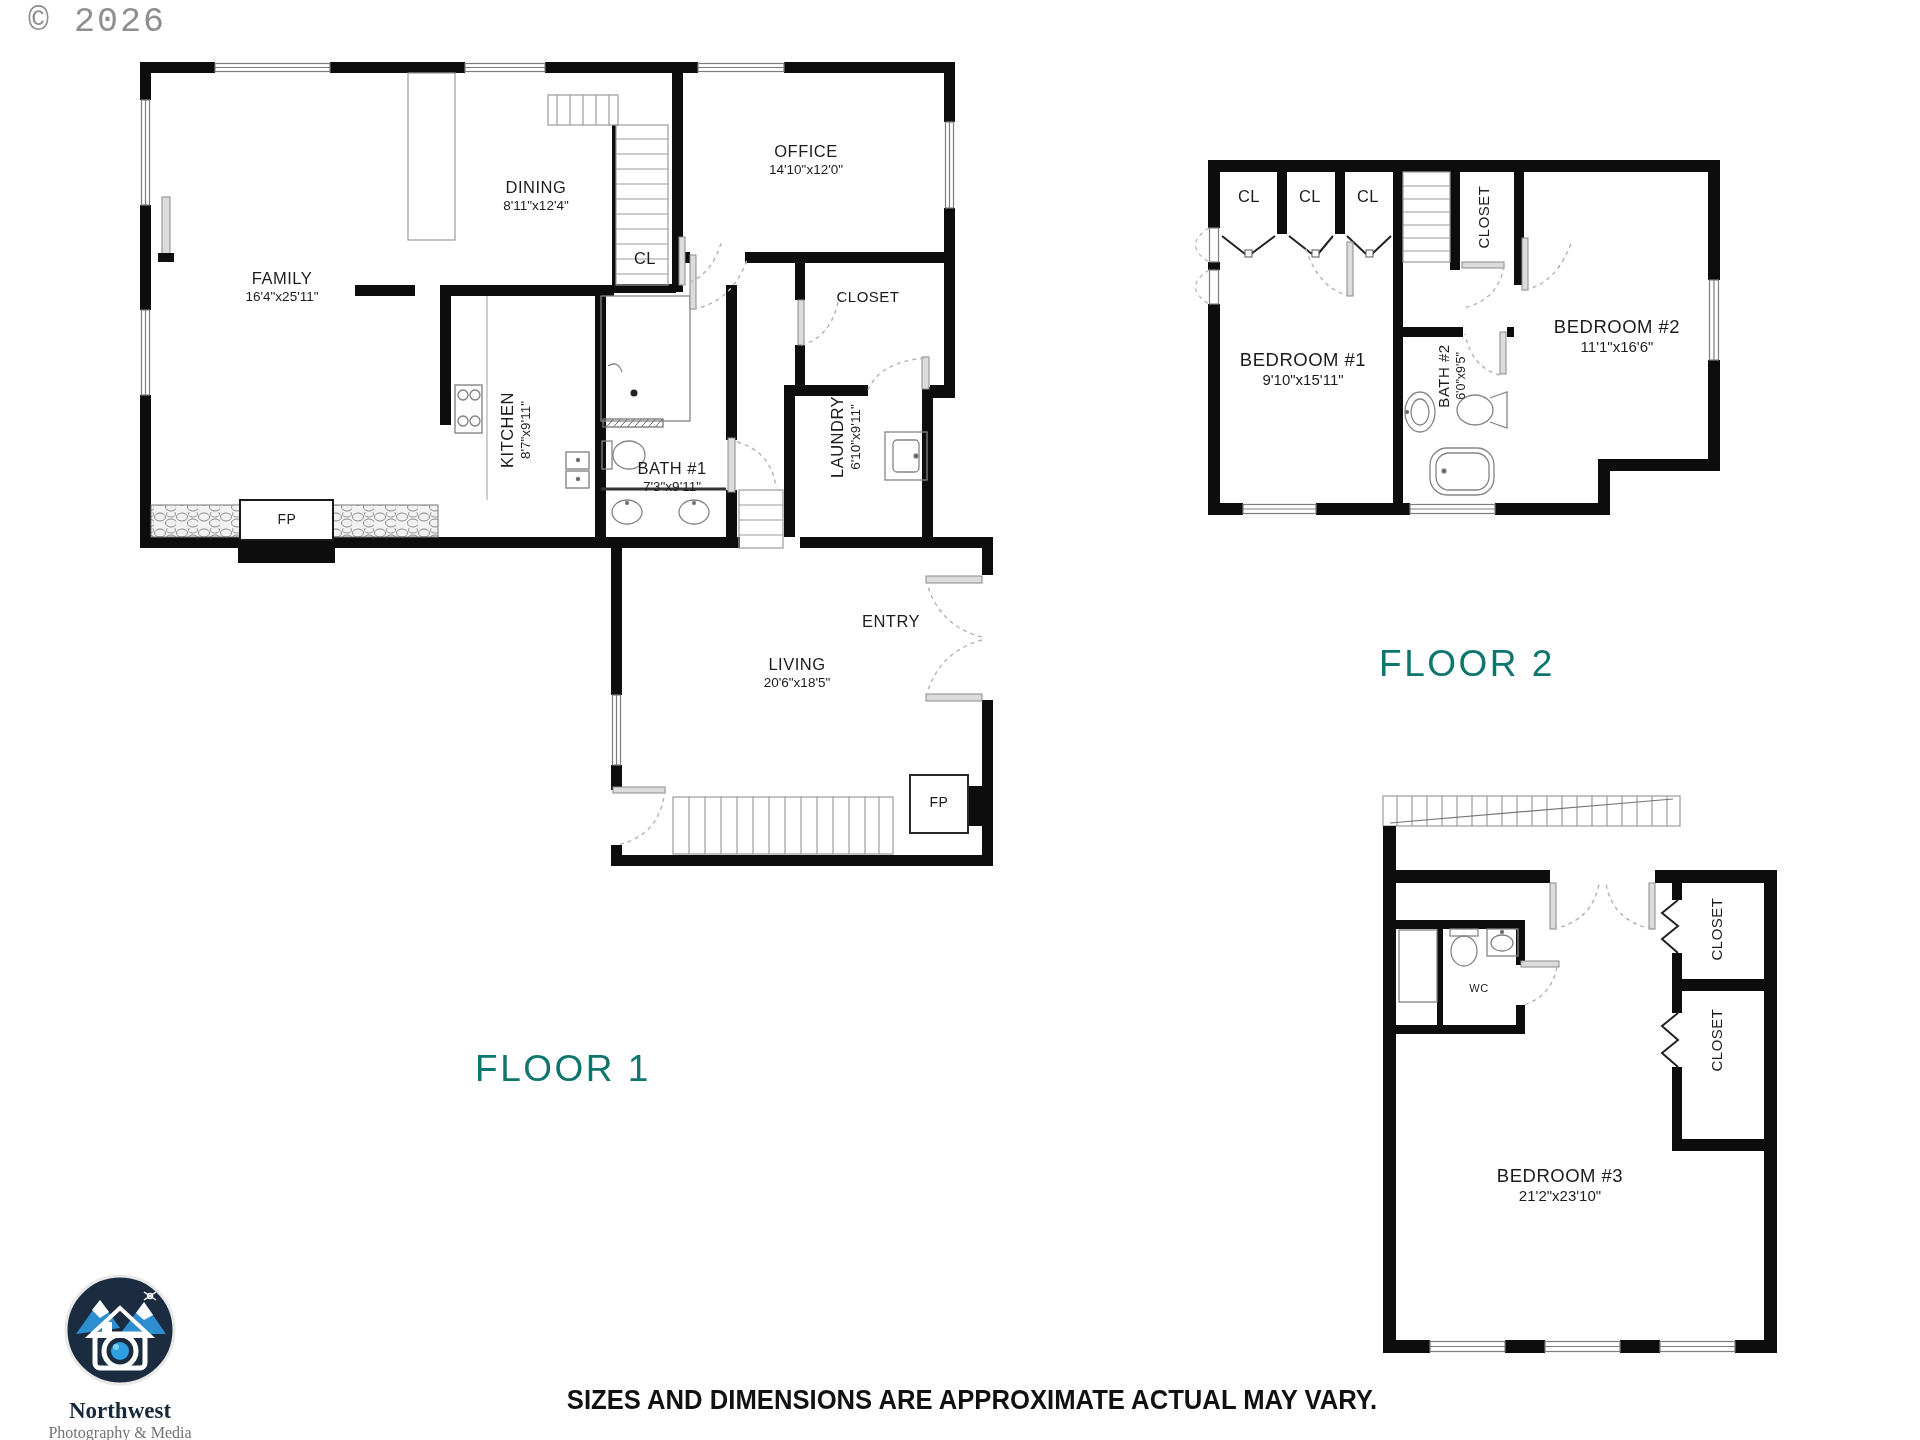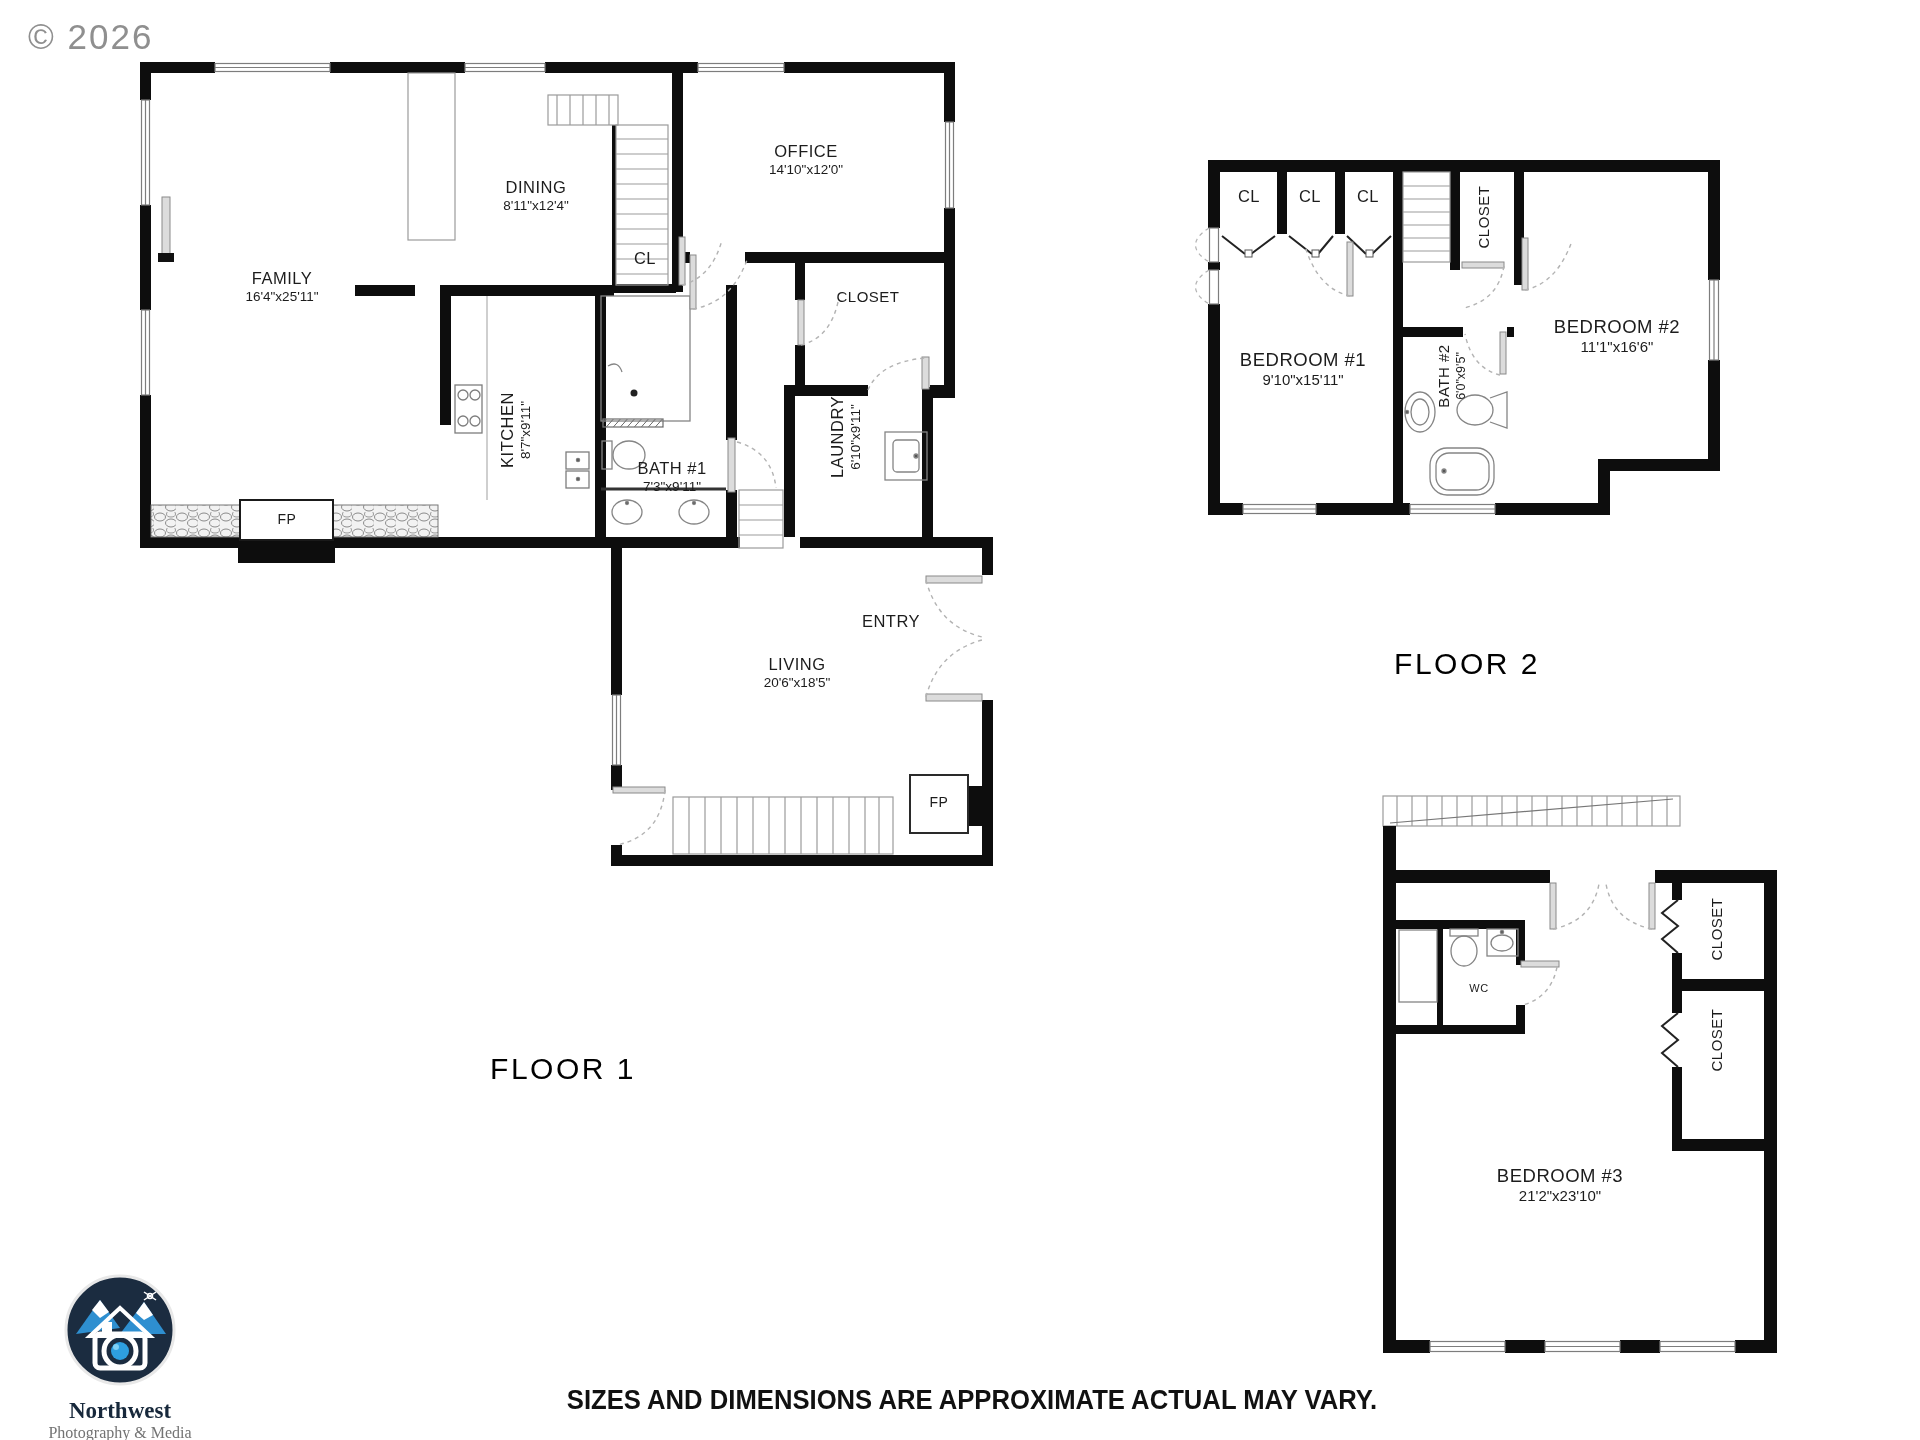--- a/index.html
+++ b/index.html
@@ -7,24 +7,24 @@
           font-family:"Liberation Sans", sans-serif;}
   svg.plan{position:absolute;left:0;top:0;}
   .lbl{position:absolute;transform:translate(-50%,-50%);text-align:center;color:#1c1c1c;
        line-height:1.25;white-space:nowrap;}
   .lbl .nm{font-size:16.5px;letter-spacing:.5px;display:block;}
   .lbl .dm{font-size:13.5px;display:block;}
   .lbl.big .nm{font-size:18.5px;margin-top:29px;}
   .lbl.big .dm{font-size:15px;}
   .lbl.small .nm{font-size:14px;}
   .lbl.vert{transform:translate(-50%,-50%) rotate(-90deg);}
-  .floor-title{position:absolute;transform:translate(-50%,-50%);font-size:30px;color:#000000;
+  .floor-title{position:absolute;transform:translate(-50%,-50%);font-size:37px;color:#0f766e;
        letter-spacing:2.5px;white-space:nowrap;}
-  .watermark{position:absolute;left:28px;top:2px;font-family:Liberation Sans, sans-serif;
-       font-size:35px;color:#8f8f8f;letter-spacing:2px;margin-top:15px;}
+  .watermark{position:absolute;left:28px;top:2px;font-family:Liberation Mono, monospace;
+       font-size:35px;color:#8f8f8f;letter-spacing:2px;}
   .disclaimer{position:absolute;left:972px;top:1400px;transform:translate(-50%,-50%) scaleX(.95);
        font-size:27px;font-weight:bold;color:#111;white-space:nowrap;}
   .logo{position:absolute;left:45px;top:1272px;width:150px;text-align:center;}
   .logo .lg-name{font-family:"Liberation Serif", serif;font-weight:bold;font-size:23px;
        color:#17283b;line-height:1.05;margin-top:11px;}
   .logo .lg-tag{font-family:"Liberation Serif", serif;font-size:16px;color:#737373;line-height:1.2;}
 </style>
 </head>
 <body>
 

